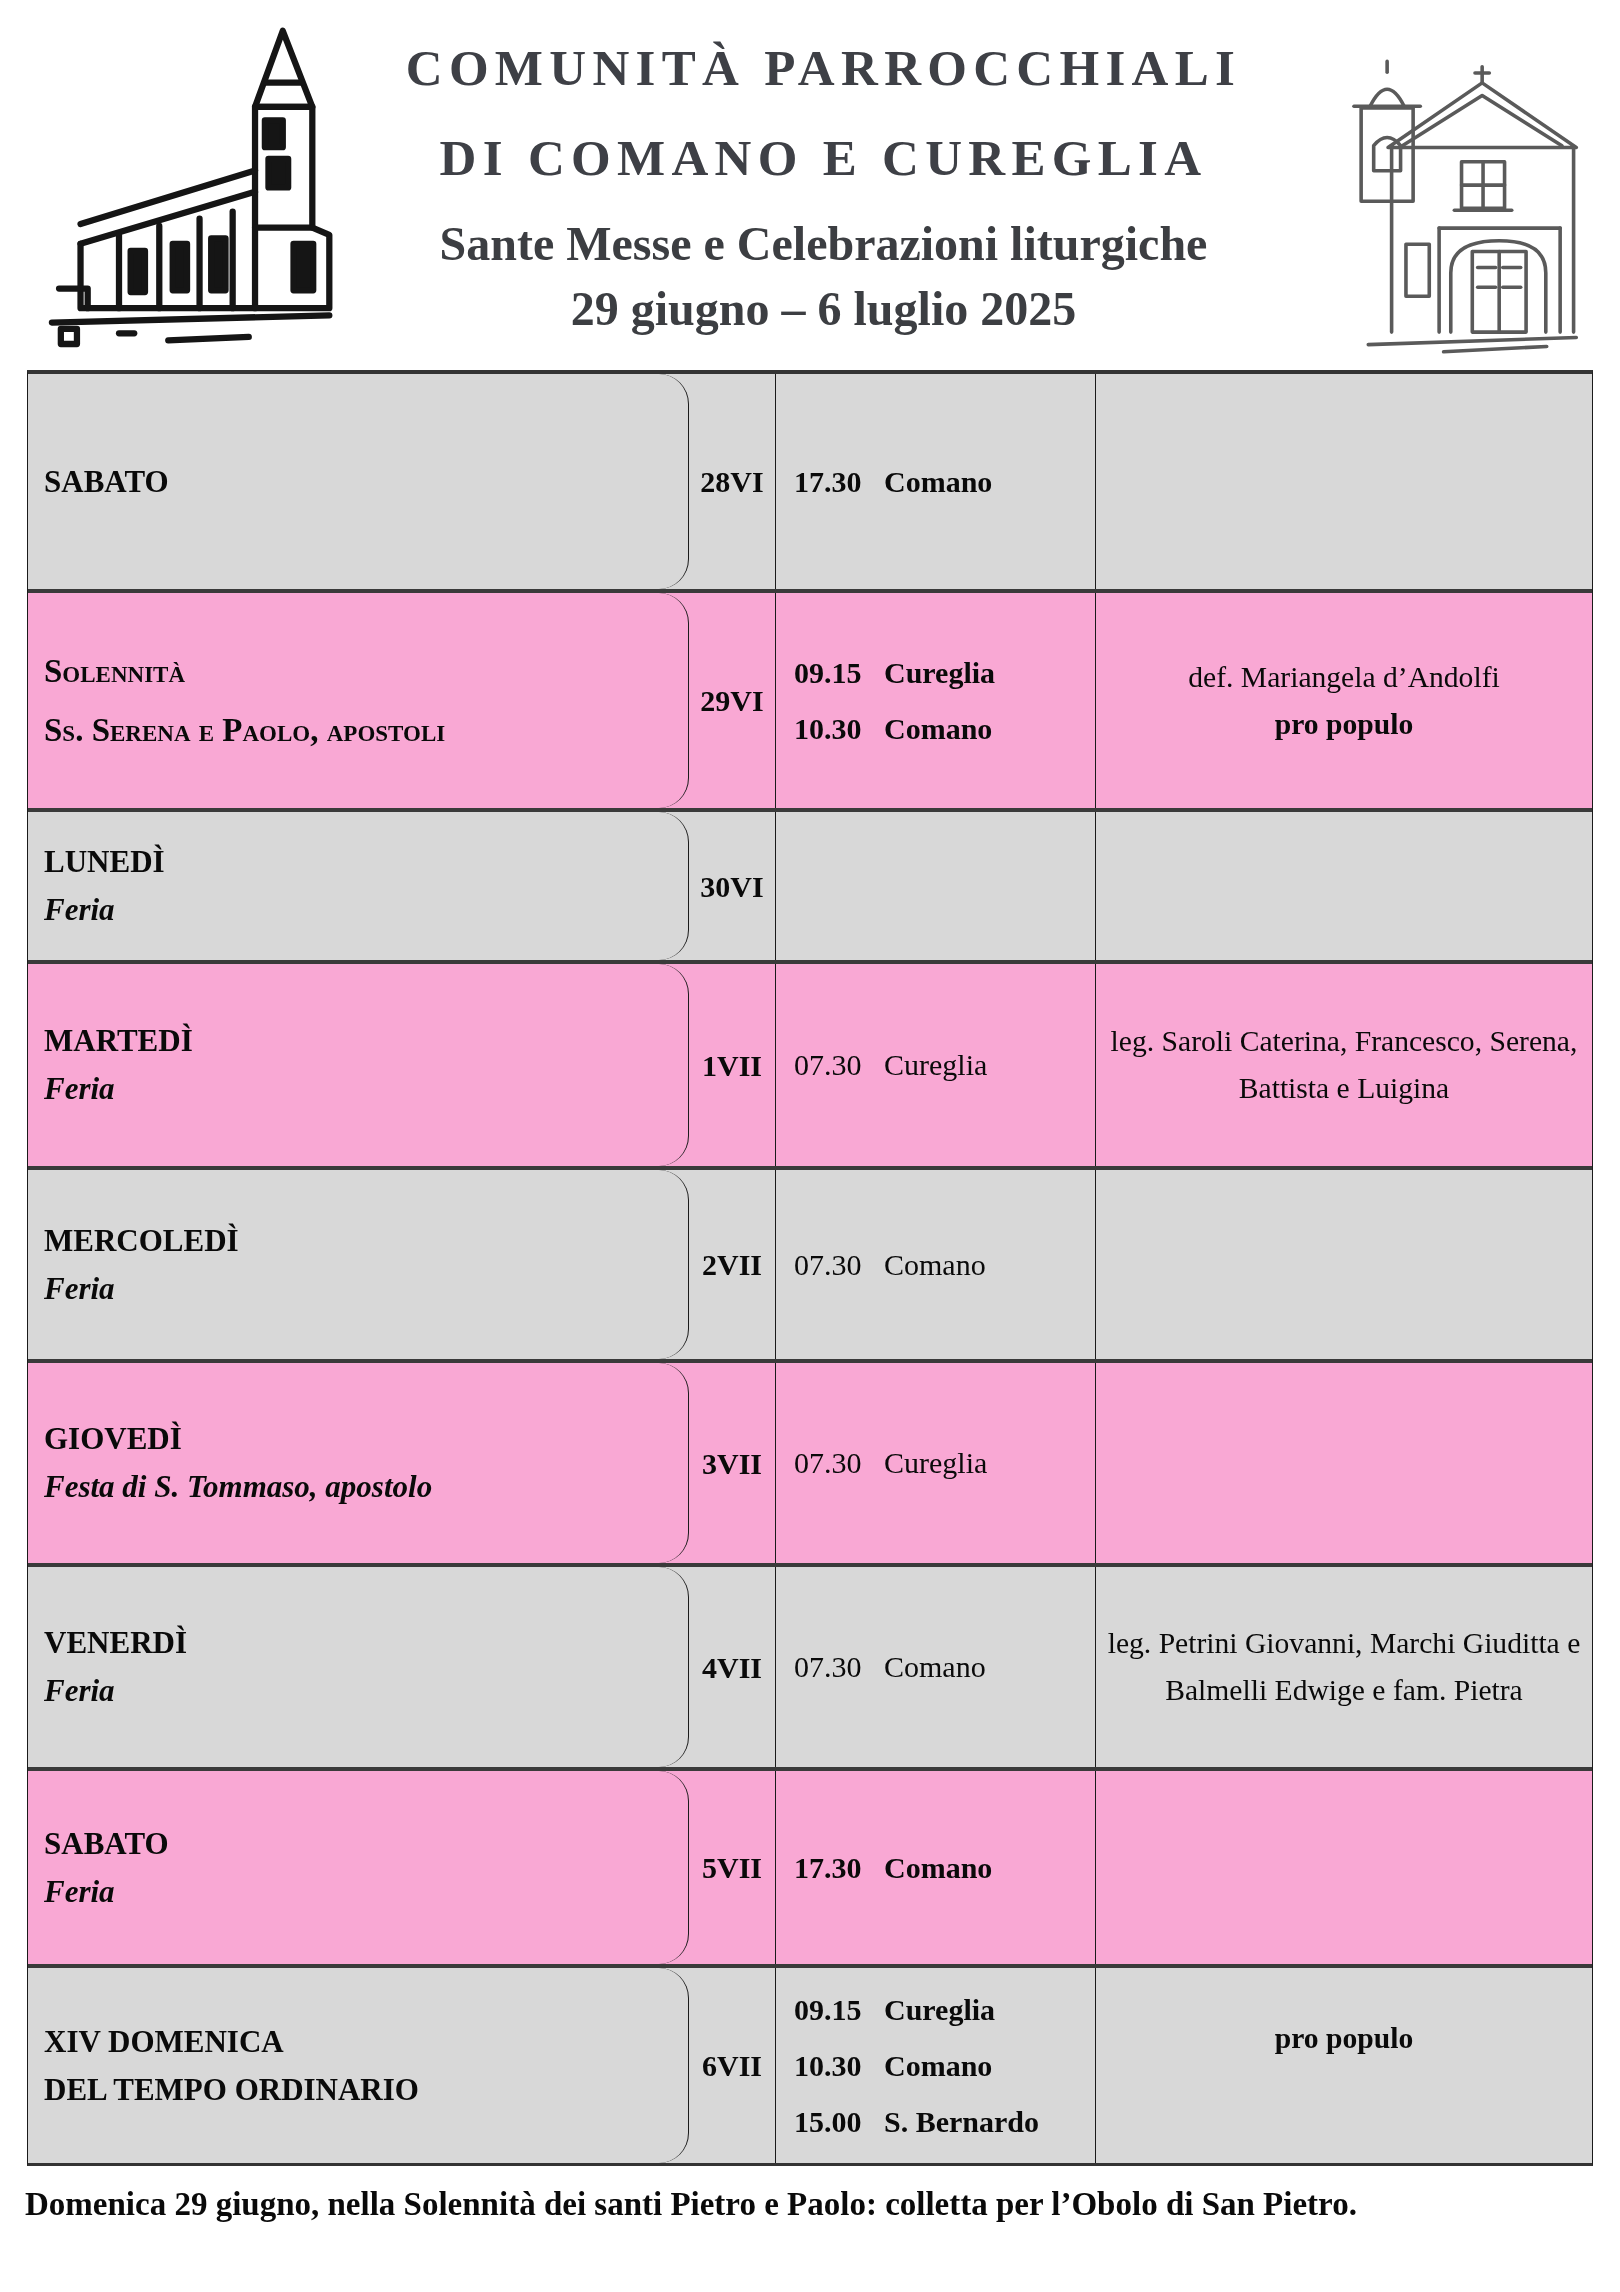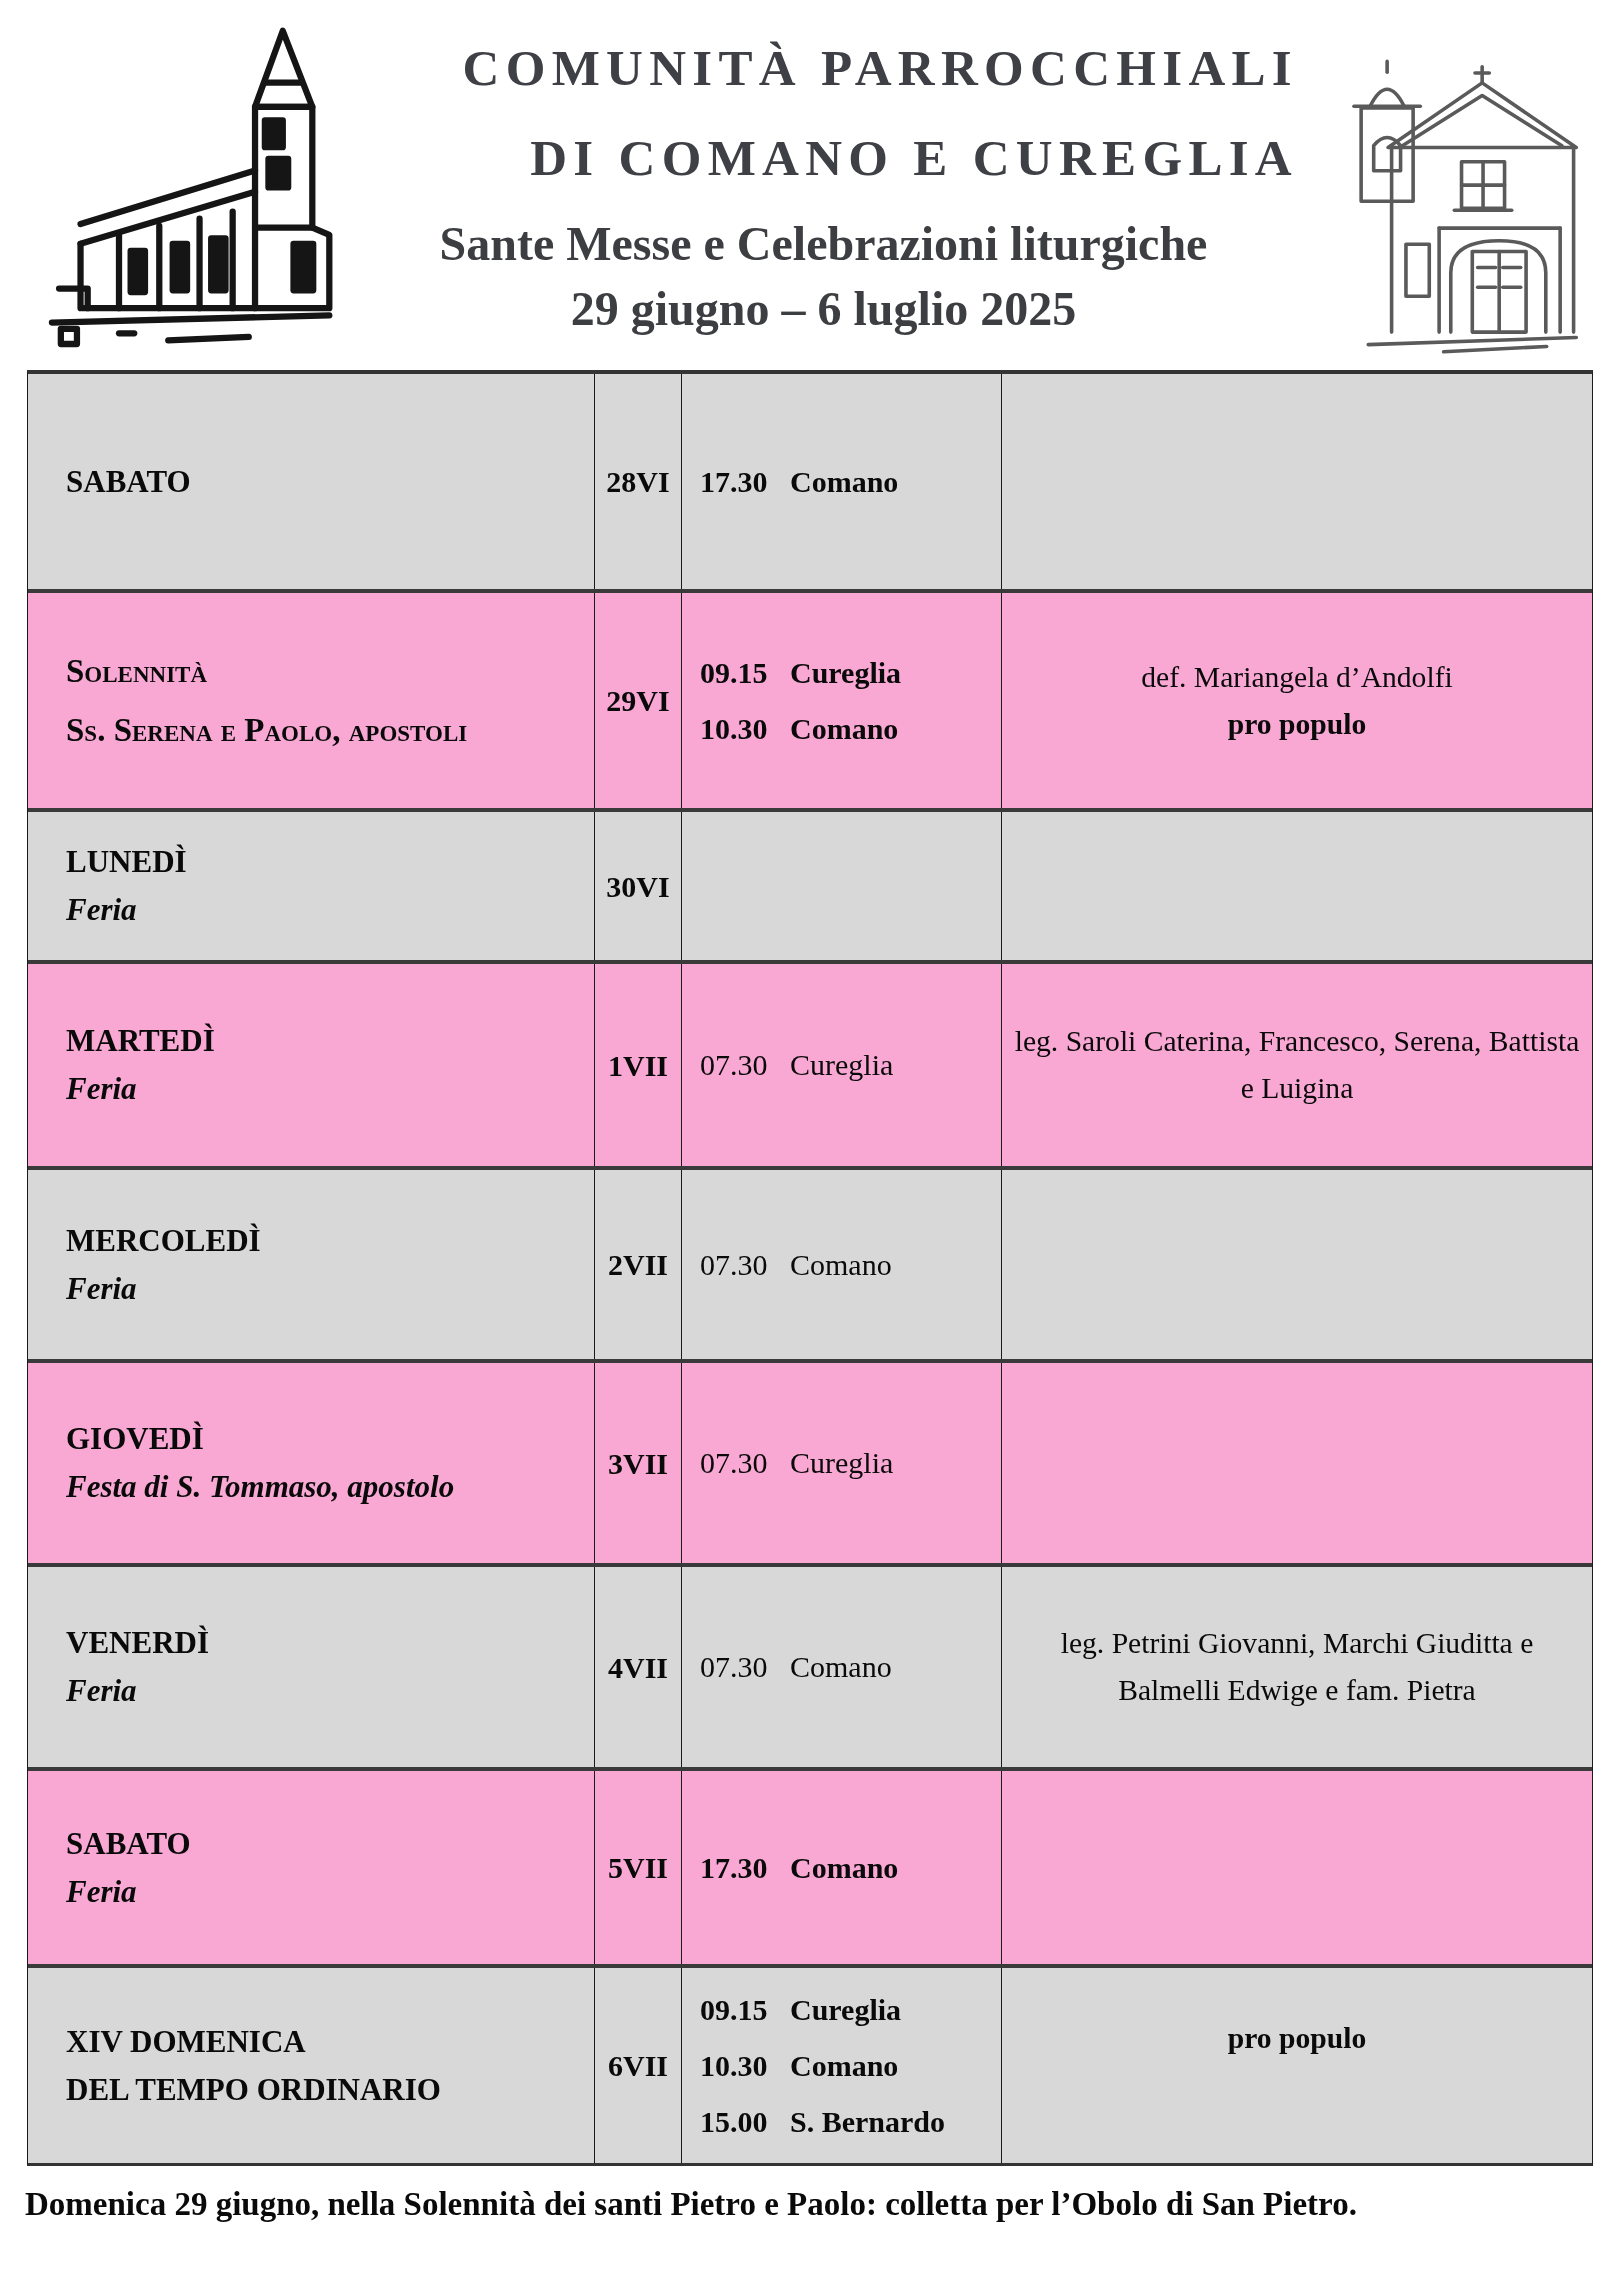--- a/index.html
+++ b/index.html
@@ -2,38 +2,38 @@
 <html style="font-size:14.3px"><head>
 <meta charset="utf-8">
 <style>
   html,body{margin:0;padding:0;background:#ffffff;}
   body{width:1620px;height:2293px;position:relative;font-family:"Liberation Serif","DejaVu Serif",serif;color:#0a0a0a;}
 
   
   .sketch{position:absolute;}
   #sketch-left{left:34px;top:19.7px;width:315px;height:333px;}
   #sketch-right{left:1336px;top:56px;width:269px;height:303px;}
-  .title-block{position:absolute;left:349px;top:23px;width:949px;text-align:right;color:#3e4046;}
+  .title-block{position:absolute;left:349px;top:23px;width:949px;text-align:center;color:#3e4046;}
   .title-line{font-size:51px;font-weight:bold;letter-spacing:6.3px;line-height:90px;white-space:nowrap;}
   .subtitle-block{position:absolute;left:349px;top:211px;width:949px;text-align:center;color:#3c3e42;}
   .subtitle-line{font-size:48px;font-weight:bold;line-height:65px;white-space:nowrap;}
 
   
   .bulletin-table{position:absolute;left:27px;top:370px;width:1566px;box-sizing:border-box;
     border-left:1.8px solid #1b1b1b;border-right:1.8px solid #1b1b1b;
     border-top:4.5px solid #343434;border-bottom:3.6px solid #343434;}
   .row{display:flex;box-sizing:border-box;}
   .row + .row{border-top:4.5px solid #3a3a3a;}
   .shade{background:#d8d8d8;}
   .light{background:#f9a8d4;}
   .h1{height:215px}.h2{height:219px}.h3{height:152px}.h4{height:206px}.h5{height:193px}
   .h6{height:204px}.h7{height:204px}.h8{height:197px}.h9{height:199px}
 
-  .c-day{width:567px;box-sizing:border-box;border-right:1.8px solid #1b1b1b;
-    display:flex;flex-direction:column;justify-content:center;padding-left:38px;padding-right:9px;}
+  .c-day{width:661px;box-sizing:border-box;border-right:1.8px solid #1b1b1b;
+    display:flex;flex-direction:column;justify-content:center;padding-left:16px;padding-right:9px;border-radius:30px;}
   .c-date{width:87px;box-sizing:border-box;border-right:1.8px solid #1b1b1b;
     display:flex;justify-content:center;align-items:center;
     font-weight:bold;font-size:30px;line-height:41px;text-align:center;}
   .c-time{width:320px;box-sizing:border-box;border-right:1.8px solid #1b1b1b;
     display:flex;flex-direction:column;justify-content:center;padding-left:18px;}
   .c-int{flex:1;display:flex;flex-direction:column;justify-content:center;align-items:center;
     text-align:center;padding:0 10.7px;}
   .c-int.top-align{justify-content:flex-start;padding-top:47px;}
 
   .day-title{font-weight:bold;font-size:31px;line-height:48px;}

